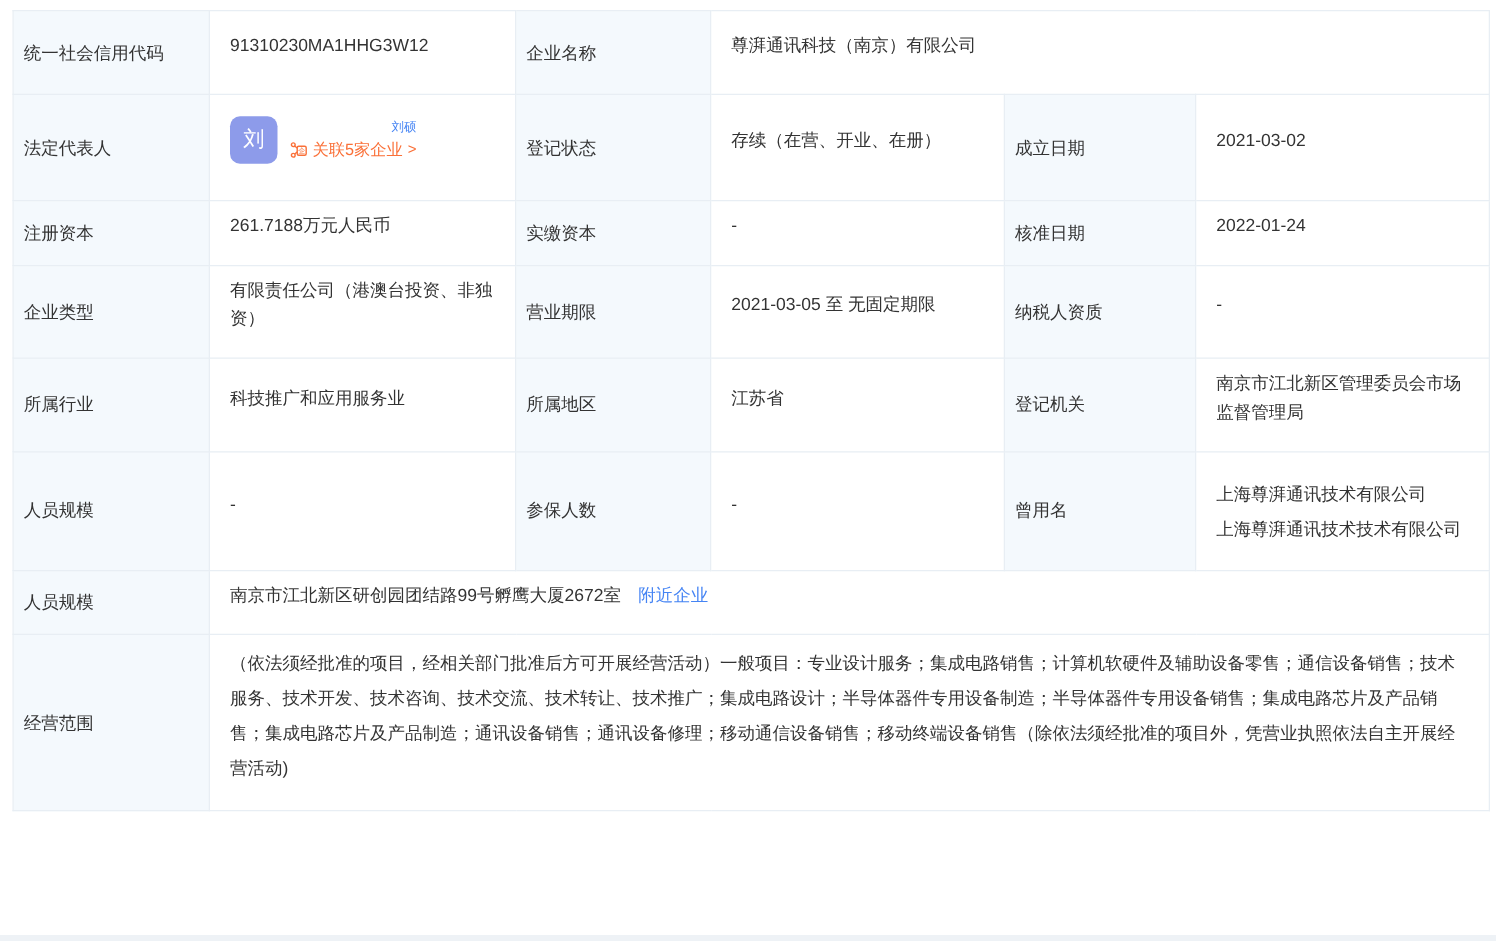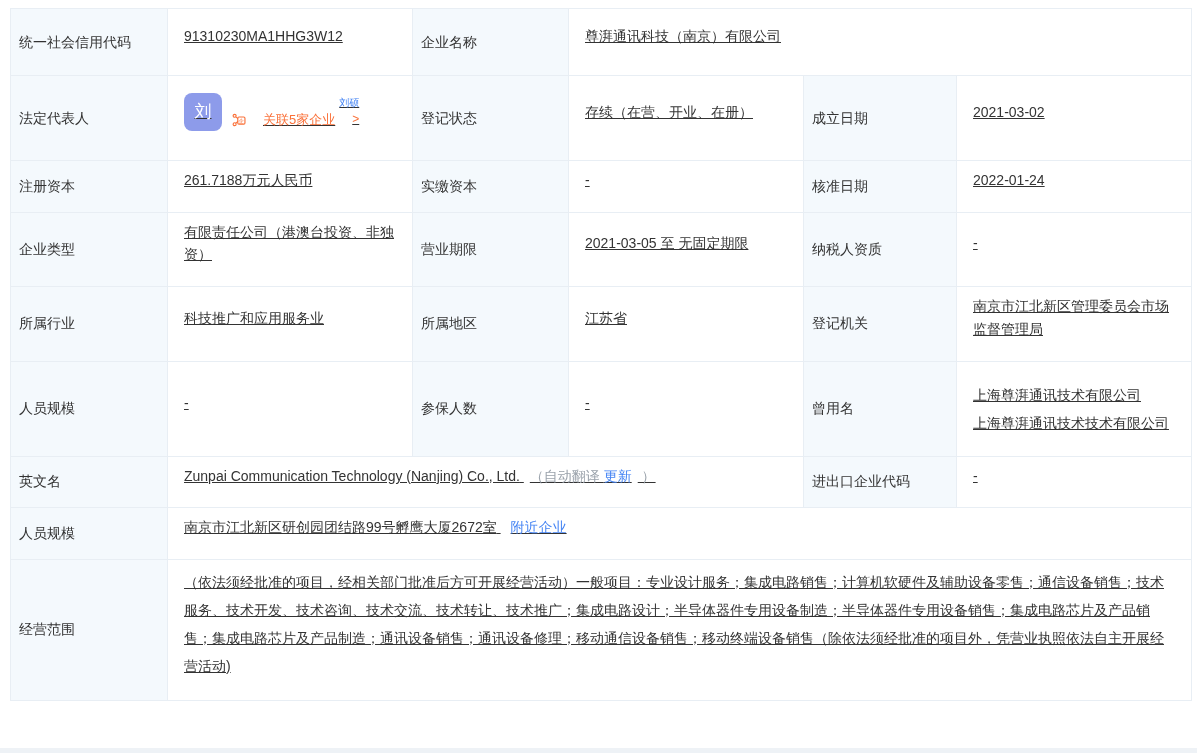--- a/index.html
+++ b/index.html
@@ -18,32 +18,32 @@
   table.info-table{
     position:absolute;left:10px;top:8px;width:1181px;
     border-collapse:collapse;table-layout:fixed;
     font-size:14px;color:var(--text);
   }
   col.c1{width:157px}col.c2{width:245px}col.c3{width:156px}
   col.c4{width:235px}col.c5{width:153px}col.c6{width:235px}
   th,td{border:1px solid var(--border);vertical-align:middle;}
   th{background:var(--label-bg);font-weight:normal;text-align:left;
      padding:8px 8px 8px 8px;line-height:1.5;}
-  td{padding:8px 14px 20px 16px;line-height:1.6;background:#fff;text-decoration:underline;}
+  td{padding:8px 14px 20px 16px;line-height:1.6;background:#fff;}
   tr.r1{height:67px}tr.r2{height:85px}tr.r3{height:52px}tr.r4{height:73px}
   tr.r5{height:70px}tr.r6{height:75px}tr.r7{height:95px}tr.r8{height:47px}
   tr.r9{height:48px}tr.r10{height:118px}
   .legal-rep{display:flex;align-items:center;gap:10px;}
   .avatar{width:38px;height:38px;border-radius:8px;background:var(--avatar);
     color:#fff;font-size:17px;display:flex;align-items:center;justify-content:center;
     flex:0 0 auto;cursor:pointer;}
   .rep-right{display:flex;flex-direction:column;gap:3px;}
   .link{color:var(--link);cursor:pointer;text-decoration:none;}
   .rep-name{font-size:10px;line-height:1.2;text-align:right;}
-  .related{display:flex;align-items:center;gap:17px;color:var(--orange);
+  .related{display:flex;align-items:center;gap:4px;color:var(--orange);
     font-size:13px;line-height:1.2;cursor:pointer;}
   .related svg{display:block;}
   .arrow{font-size:12px;}
   .gray-note{color:var(--gray);}
   .en-name-cell .gray-note{margin-left:6px;}
   .addr-link{margin-left:10px;}
   .two-line span{display:block;}
   tr.r7 td.former{line-height:28px;padding-top:6px;padding-bottom:6px;}
   tr.r10 td.scope{line-height:28px;padding-right:24px;}
   .footer-strip{position:absolute;left:0;bottom:0;width:1197px;height:5px;
@@ -131,29 +131,20 @@
       <td>-</td>
       <th>参保人数</th>
       <td>-</td>
       <th>曾用名</th>
       <td class="former two-line">
         <span>上海尊湃通讯技术有限公司</span>
         <span>上海尊湃通讯技术技术有限公司</span>
       </td>
     </tr>
 
-    <tr class="r8">
-      <th>英文名</th>
-      <td colspan="3" class="en-name-cell">
-        <span>Zunpai Communication Technology (Nanjing) Co., Ltd.</span>
-        <span class="gray-note">（自动翻译 </span><span class="link">更新</span><span class="gray-note"> ）</span>
-      </td>
-      <th>进出口企业代码</th>
-      <td>-</td>
-    </tr>
 
     <tr class="r9">
       <th>人员规模</th>
       <td colspan="5">
         <span>南京市江北新区研创园团结路99号孵鹰大厦2672室</span>
         <span class="link addr-link">附近企业</span>
       </td>
     </tr>
 
     <tr class="r10">

